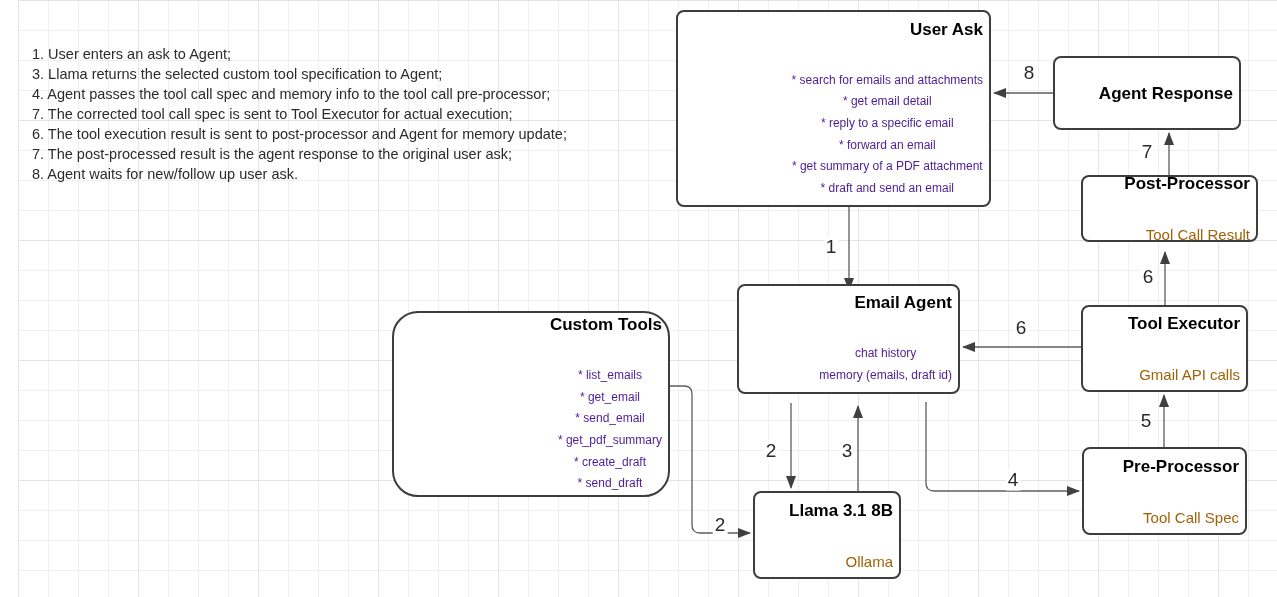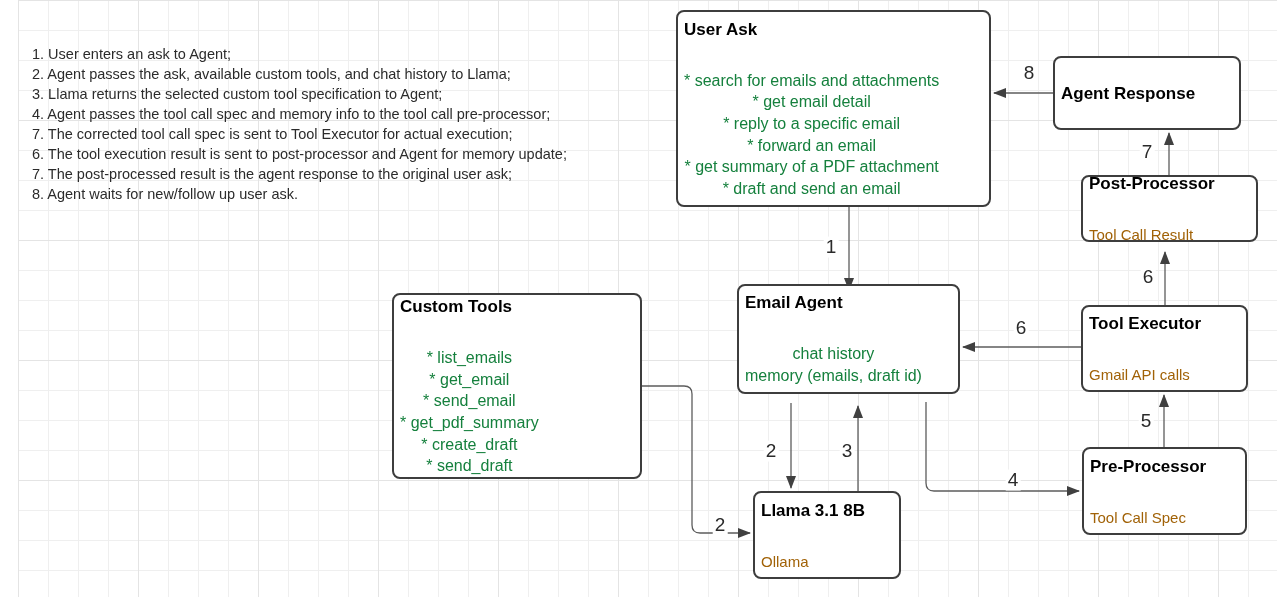--- a/index.html
+++ b/index.html
@@ -11,41 +11,40 @@
       linear-gradient(to right,#efefef 1px,transparent 1px),
       linear-gradient(to bottom,#efefef 1px,transparent 1px);
     background-size:120px 120px,120px 120px,30px 30px,30px 30px;
     font-family:"Liberation Sans",sans-serif;
     margin-left:18px;
   }
   .steps{position:absolute;left:14px;top:44px;}
   .step-line{font-size:14.5px;line-height:20px;color:#2b2b2b;white-space:nowrap;}
   .box{
     position:absolute;background:#ffffff;border:2px solid #3d3d3d;border-radius:8px;
-    display:flex;flex-direction:column;align-items:flex-start;justify-content:center;
+    display:flex;flex-direction:column;align-items:flex-end;justify-content:center;
     text-align:center;box-sizing:border-box;padding:4px 6px;gap:29px;
   }
   .box-title{font-weight:bold;font-size:17px;color:#000000;line-height:23px;}
   .box-sub{font-size:15px;color:#a16207;line-height:21px;}
-  .box-body div{font-size:16px;color:#15803d;line-height:21.6px;white-space:nowrap;}
+  .box-body div{font-size:12px;color:#4c1d95;line-height:21.6px;white-space:nowrap;}
   .wires{position:absolute;left:0;top:0;pointer-events:none;}
   .wire{fill:none;stroke:#5c5c5c;stroke-width:1.3px;}
   .alabel{
     position:absolute;transform:translate(-50%,-50%);
     font-size:19px;color:#2a2a2a;background:#ffffff;padding:0 2px;line-height:1.1;
   }
 </style>
 </head>
 <body>
 
 <div class="canvas">
 
   <div class="steps">
       <div class="step-line">1. User enters an ask to Agent;</div>
-      <div class="step-line">2. Agent passes the ask, available custom tools, and chat history to Llama;</div>
       <div class="step-line">3. Llama returns the selected custom tool specification to Agent;</div>
       <div class="step-line">4. Agent passes the tool call spec and memory info to the tool call pre-processor;</div>
       <div class="step-line">7. The corrected tool call spec is sent to Tool Executor for actual execution;</div>
       <div class="step-line">6. The tool execution result is sent to post-processor and Agent for memory update;</div>
       <div class="step-line">7. The post-processed result is the agent response to the original user ask;</div>
       <div class="step-line">8. Agent waits for new/follow up user ask.</div>
     </div>
 
   <svg class="wires" width="1277" height="597" viewBox="0 0 1277 597">
     <defs>
@@ -97,21 +96,21 @@
   </div>
 
   <div class="box" style="left:719px;top:284px;width:223px;height:110px;">
     <div class="box-title">Email Agent</div>
     <div class="box-body">
         <div>chat history</div>
         <div>memory (emails, draft id)</div>
       </div>
   </div>
 
-  <div class="box" style="left:374px;top:293px;width:250px;height:186px;">
+  <div class="box" style="left:374px;top:311px;width:278px;height:186px;border-radius:26px;">
     <div class="box-title">Custom Tools</div>
     <div class="box-body">
         <div>* list_emails</div>
         <div>* get_email</div>
         <div>* send_email</div>
         <div>* get_pdf_summary</div>
         <div>* create_draft</div>
         <div>* send_draft</div>
       </div>
   </div>

